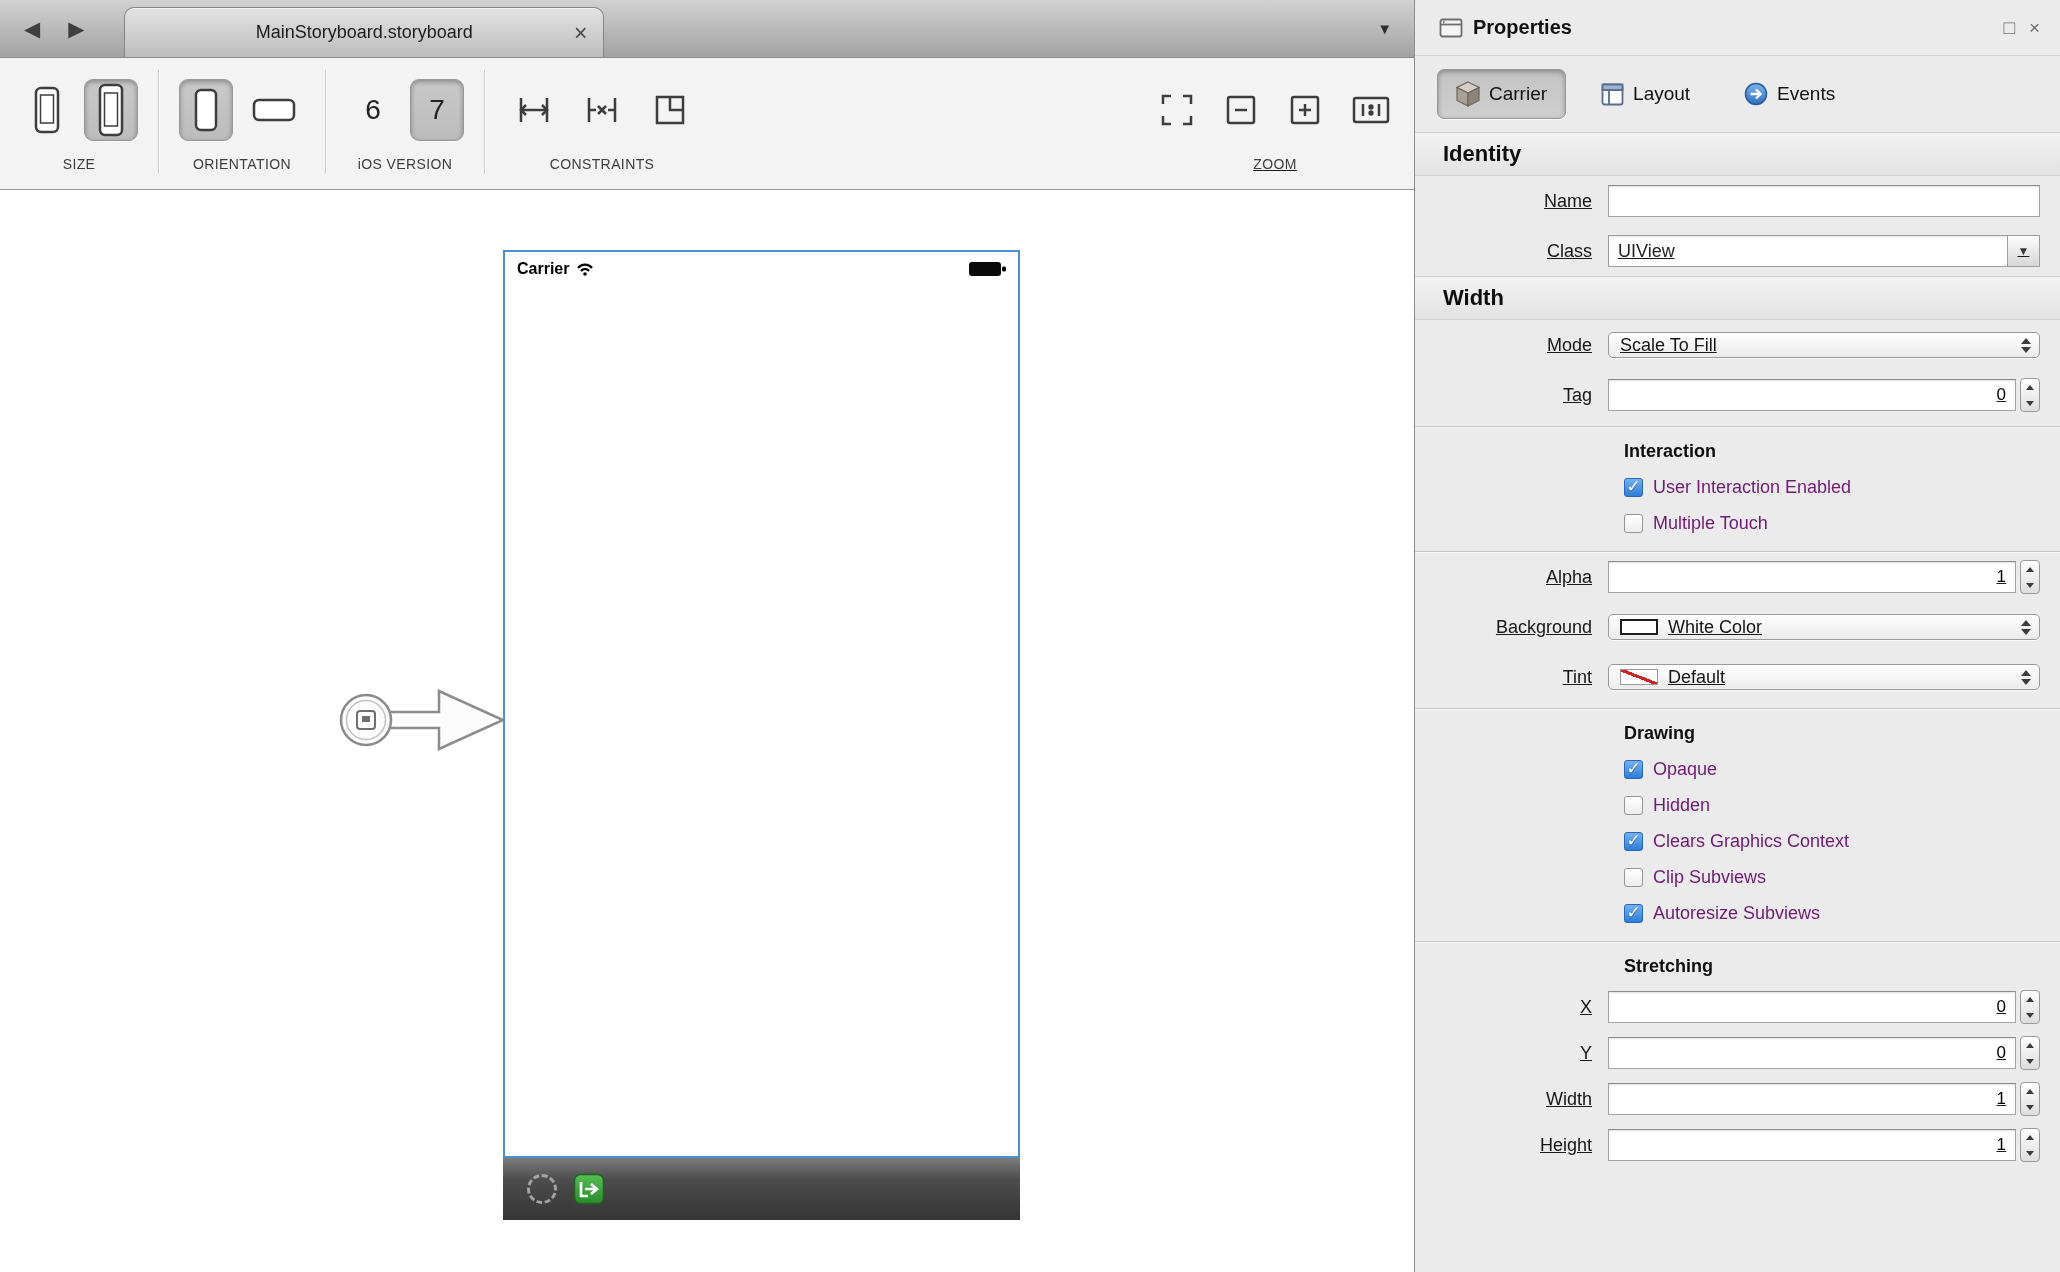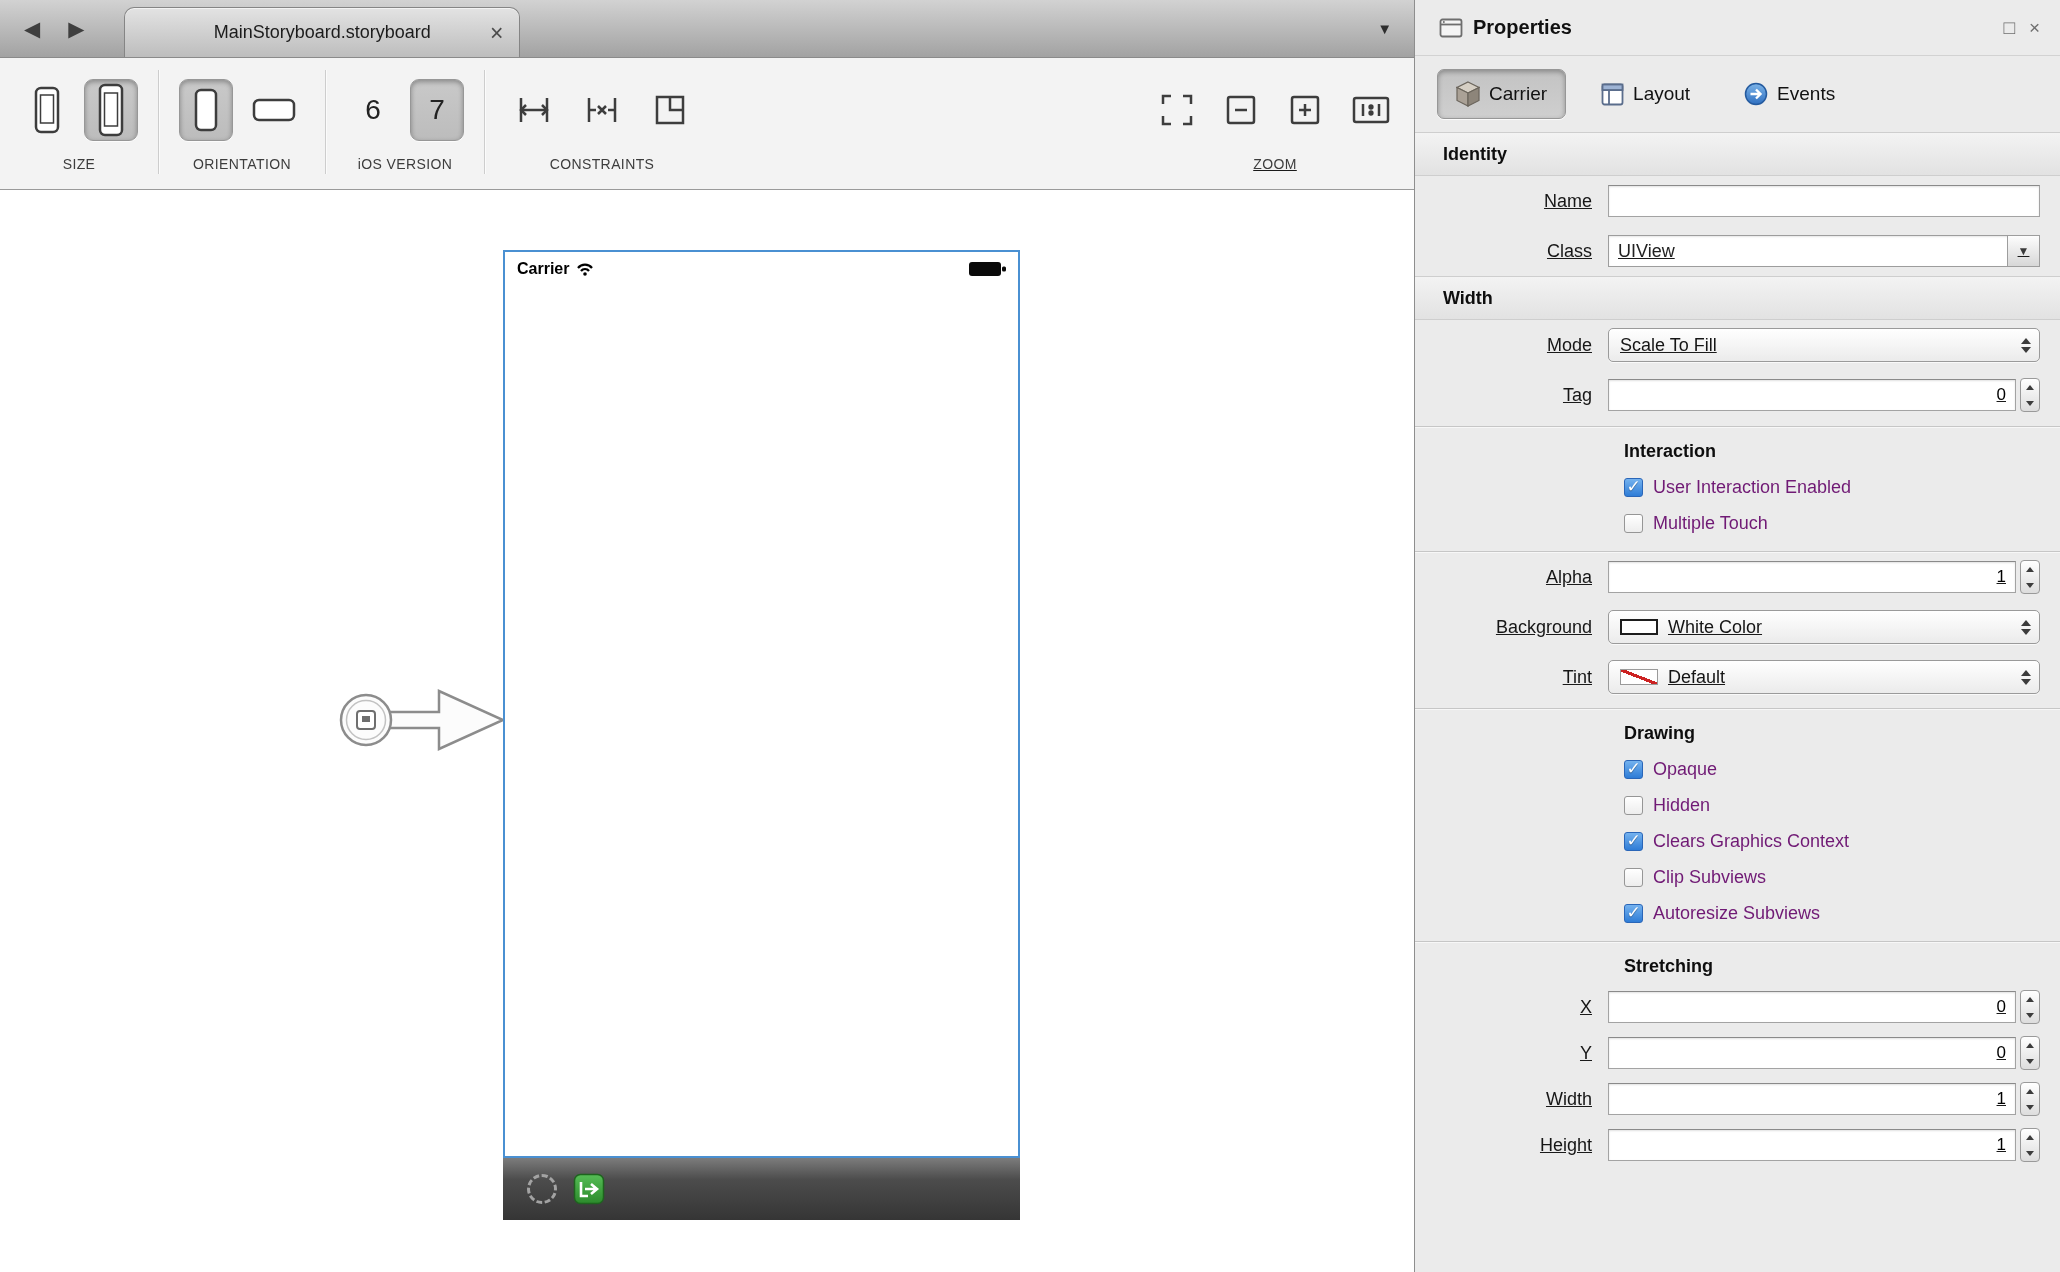--- a/index.html
+++ b/index.html
@@ -7,21 +7,21 @@
   body { font-family:"Liberation Sans","DejaVu Sans",sans-serif; font-size:17px; color:#1a1a1a; background:#fff; }
   .app { display:flex; width:2060px; height:1272px; }
 
   
   .editor { width:1414px; height:100%; display:flex; flex-direction:column; background:#fff; }
 
   
   .tabbar { height:58px; flex:0 0 58px; background:linear-gradient(#d2d2d2,#a2a2a2); border-bottom:1px solid #8a8a8a; display:flex; align-items:flex-end; position:relative; }
   .nav-btn { align-self:center; color:#3f3f3f; font-size:21px; padding:0 14px; cursor:default; }
   .nav-btn:first-child { margin-left:10px; }
-  .tab { height:50px; width:396px; margin-left:26px; background:linear-gradient(#e3e3e3,#bdbdbd); border:1px solid #858585; border-bottom:none; border-radius:10px 10px 0 0; display:flex; align-items:center; justify-content:center; position:relative; box-shadow:inset 0 1px 0 rgba(255,255,255,.55); }
+  .tab { height:50px; width:480px; margin-left:26px; background:linear-gradient(#e3e3e3,#bdbdbd); border:1px solid #858585; border-bottom:none; border-radius:10px 10px 0 0; display:flex; align-items:center; justify-content:center; position:relative; box-shadow:inset 0 1px 0 rgba(255,255,255,.55); }
   .tab-title { font-size:18px; color:#1c1c1c; }
   .tab-close { position:absolute; right:16px; top:50%; transform:translateY(-50%); font-size:23px; color:#4c4c4c; line-height:1; }
   .tabs-menu { margin-left:auto; align-self:center; margin-right:22px; font-size:15px; color:#2e2e2e; }
 
   
   .toolbar { height:132px; flex:0 0 132px; background:#f3f3f3; border-bottom:1px solid #9a9a9a; display:flex; align-items:flex-start; padding:8px 0 0 20px; }
   .tb-group { display:flex; flex-direction:column; align-items:center; }
   .tb-icons { height:88px; display:flex; align-items:center; gap:10px; }
   .tb-label { font-size:14px; color:#3d3d3d; letter-spacing:.4px; margin-top:2px; white-space:nowrap; }
   .tb-btn { min-width:54px; height:62px; border-radius:9px; display:flex; align-items:center; justify-content:center; border:1px solid transparent; background:transparent; padding:0 6px; }
@@ -46,35 +46,35 @@
   .props { width:646px; height:100%; background:#ebebeb; border-left:1px solid #8e8e8e; display:flex; flex-direction:column; }
   .props-header { height:56px; flex:0 0 56px; display:flex; align-items:center; padding:0 20px 0 24px; border-bottom:1px solid #d2d2d2; }
   .props-title { font-size:20px; font-weight:bold; color:#111; margin-left:10px; flex:1; }
   .win-ctl { display:flex; gap:14px; color:#6f6f6f; }
   .win-ctl span { font-size:19px; line-height:1; }
 
   .props-tabs { height:76px; flex:0 0 76px; display:flex; align-items:center; gap:16px; padding-left:22px; }
   .ptab { display:flex; align-items:center; gap:9px; height:50px; padding:0 18px; border-radius:7px; font-size:19px; color:#111; border:1px solid transparent; background:transparent; }
   .ptab.active { background:linear-gradient(#c3c3c3,#cfcfcf); border:1px solid #979797; box-shadow:inset 0 2px 5px rgba(0,0,0,.30), 0 1px 0 rgba(255,255,255,.8); }
 
-  .section-band { height:44px; flex:0 0 44px; background:linear-gradient(#f3f3f3,#e2e2e2); border-top:1px solid #cecece; border-bottom:1px solid #cecece; display:flex; align-items:center; padding-left:28px; font-weight:bold; font-size:18px; color:#0e0e0e; }
+  .section-band { height:44px; flex:0 0 44px; background:linear-gradient(#f3f3f3,#e2e2e2); border-top:1px solid #cecece; border-bottom:1px solid #cecece; display:flex; align-items:center; padding-left:28px; font-weight:bold; font-size:22px; color:#0e0e0e; }
 
   .prow { height:50px; flex:0 0 50px; display:flex; align-items:center; padding-right:20px;text-decoration:underline; }
   .prow.small { height:46px; flex:0 0 46px; }
   .prow > label { width:193px; flex:0 0 193px; text-align:right; padding-right:16px; font-size:18px; color:#161616; white-space:nowrap; }
   .ctrl { flex:1; display:flex; align-items:center; min-width:0; }
 
   input.tfield { width:100%; height:32px; border:1px solid #a3a3a3; border-top-color:#8a8a8a; background:#fff; font:inherit; padding:0 9px; box-shadow:inset 0 1px 2px rgba(0,0,0,.12); }
   input.num { text-align:right; }
 
   .combo { flex:1; height:32px; border:1px solid #9d9d9d; background:#fff; display:flex; align-items:stretch; box-shadow:inset 0 1px 2px rgba(0,0,0,.10); }
   .combo-text { flex:1; line-height:30px; padding:0 9px; font-size:18px; color:#222; }
   .combo-btn { width:32px; background:linear-gradient(#fdfdfd,#d7d7d7); border-left:1px solid #9d9d9d; display:flex; align-items:center; justify-content:center; font-size:12px; color:#3a3a3a; }
 
-  .popup { flex:1; height:34px; border:1px solid #9a9a9a; border-radius:5px; background:linear-gradient(#ffffff,#ebebeb); display:flex; align-items:center; padding:0 8px 0 11px; box-shadow:0 1px 0 rgba(255,255,255,.7); }
+  .popup { flex:1; height:26px; border:1px solid #9a9a9a; border-radius:5px; background:linear-gradient(#ffffff,#ebebeb); display:flex; align-items:center; padding:0 8px 0 11px; box-shadow:0 1px 0 rgba(255,255,255,.7); }
   .popup .ptext { flex:1; font-size:18px; color:#151515; white-space:nowrap; overflow:hidden; }
   .dbl-arrow { display:flex; flex-direction:column; gap:3px; margin-left:8px; }
   .dbl-arrow i { display:block; width:0; height:0; border-left:5px solid transparent; border-right:5px solid transparent; }
   .dbl-arrow .au { border-bottom:6px solid #3c3c3c; }
   .dbl-arrow .ad { border-top:6px solid #3c3c3c; }
 
   .stepper { width:20px; height:34px; margin-left:4px; flex:0 0 20px; border:1px solid #9a9a9a; border-radius:4px; background:linear-gradient(#fff,#ddd); display:flex; flex-direction:column; }
   .stepper span { flex:1; display:flex; align-items:center; justify-content:center; }
   .stepper i { display:block; width:0; height:0; border-left:4px solid transparent; border-right:4px solid transparent; }
   .stepper .su i { border-bottom:5px solid #3c3c3c; }

